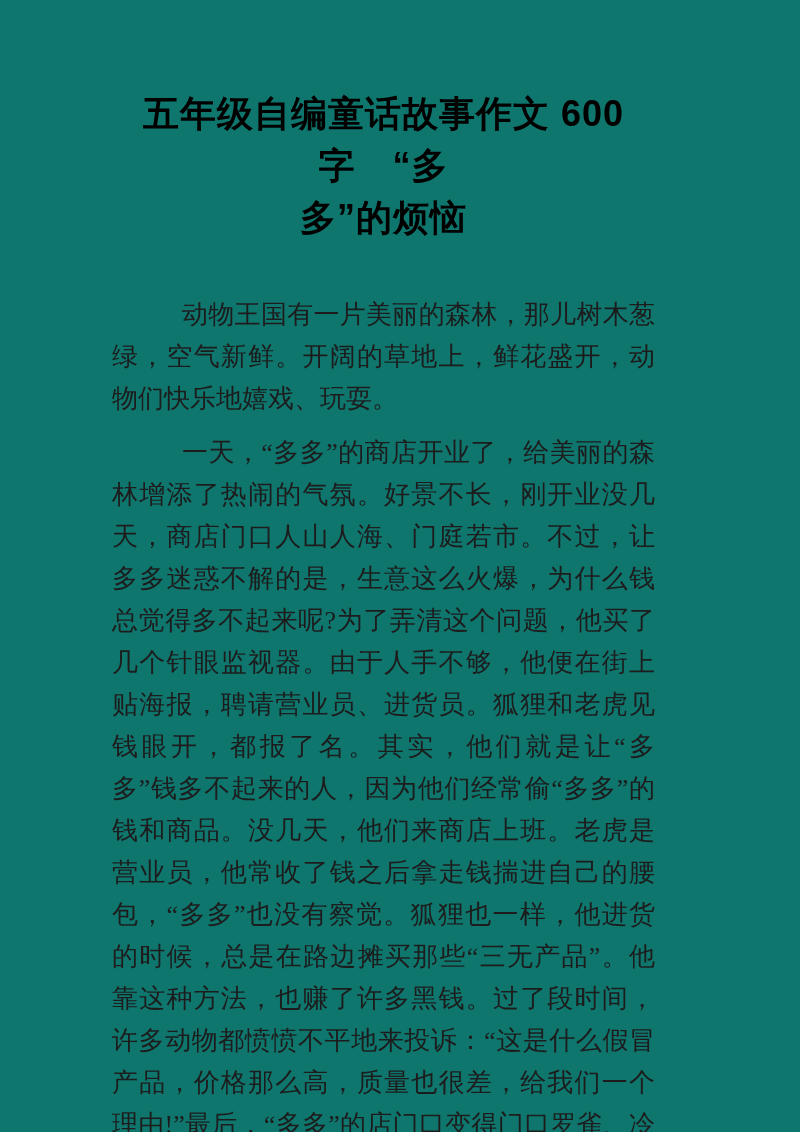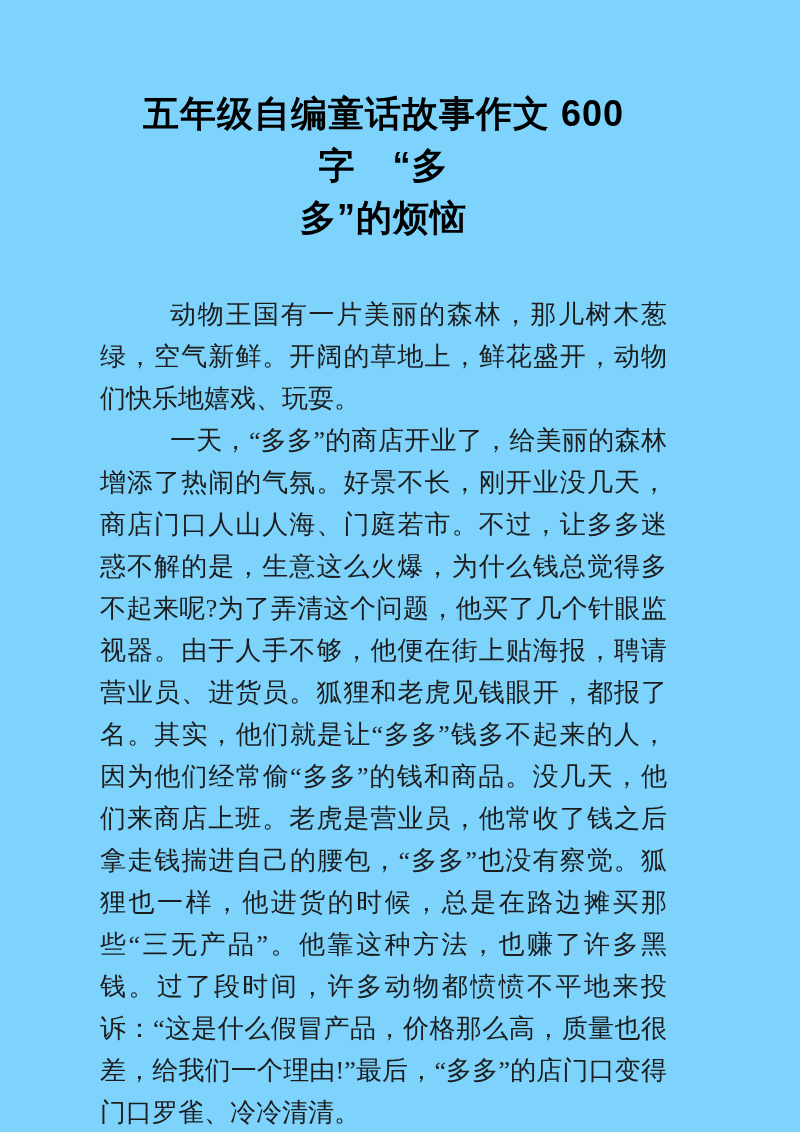--- a/index.html
+++ b/index.html
@@ -4,21 +4,21 @@
 <style>
   html, body {
     margin: 0;
     padding: 0;
     background: #ffffff;
   }
   .page {
     position: relative;
     width: 800px;
     height: 1132px;
-    background: #7dd3fc;
+    background: #0f766e;
     overflow: hidden;
     font-family: "Liberation Serif", "DejaVu Serif", serif;
   }
   .content {
     position: absolute;
     left: 100px;
     top: 0;
     width: 567px;
   }
   .doc-title {
@@ -30,21 +30,21 @@
     color: #000000;
     text-align: center;
     white-space: pre-line;
     letter-spacing: 1px;
   }
   .doc-body {
     margin-top: 50px;
     color: #1c1c1c;
   }
   .doc-body p {
-    margin: 0;
+    margin: 12px;
     font-size: 26px;
     line-height: 42px;
     text-align: justify;
     text-justify: inter-character;
     text-indent: 70px;
     letter-spacing: 0px;
     word-break: break-all;
     font-family: Liberation Serif, serif;
   }
 </style>

